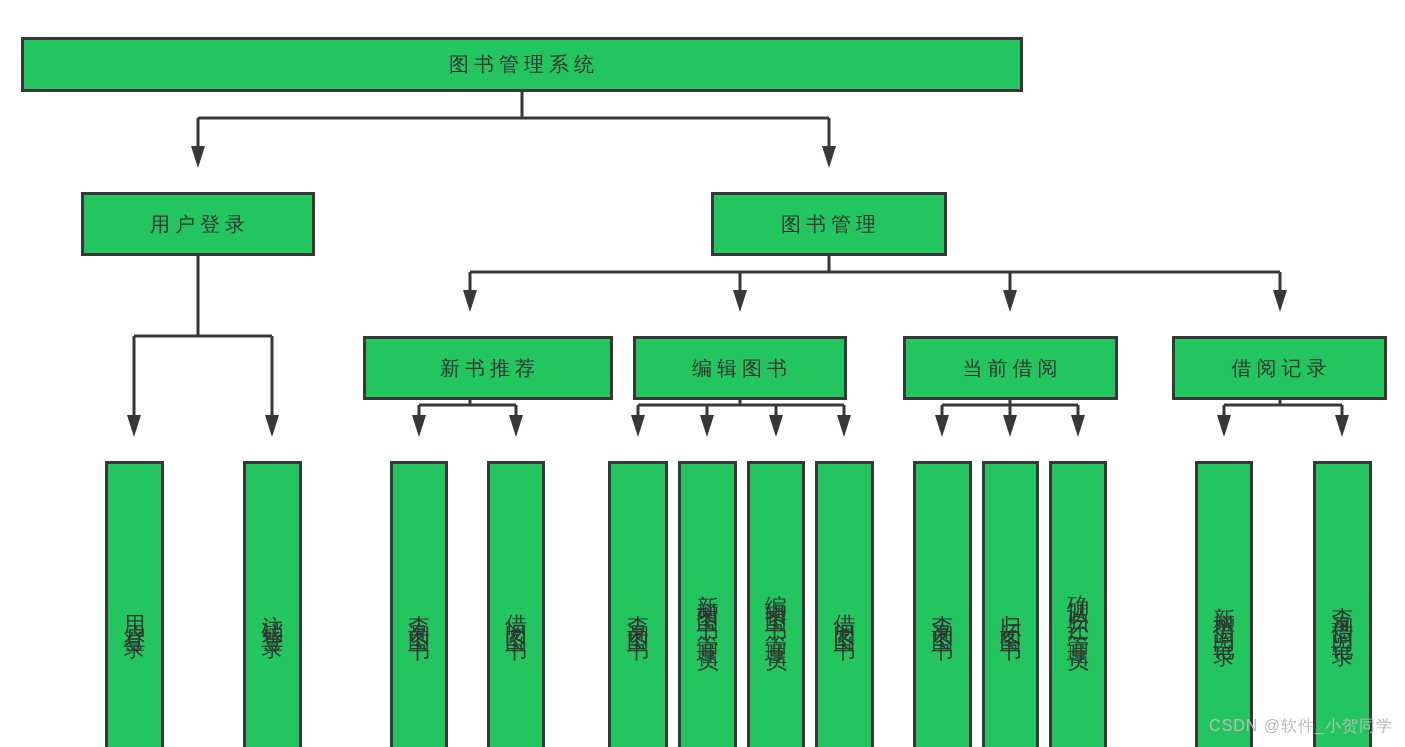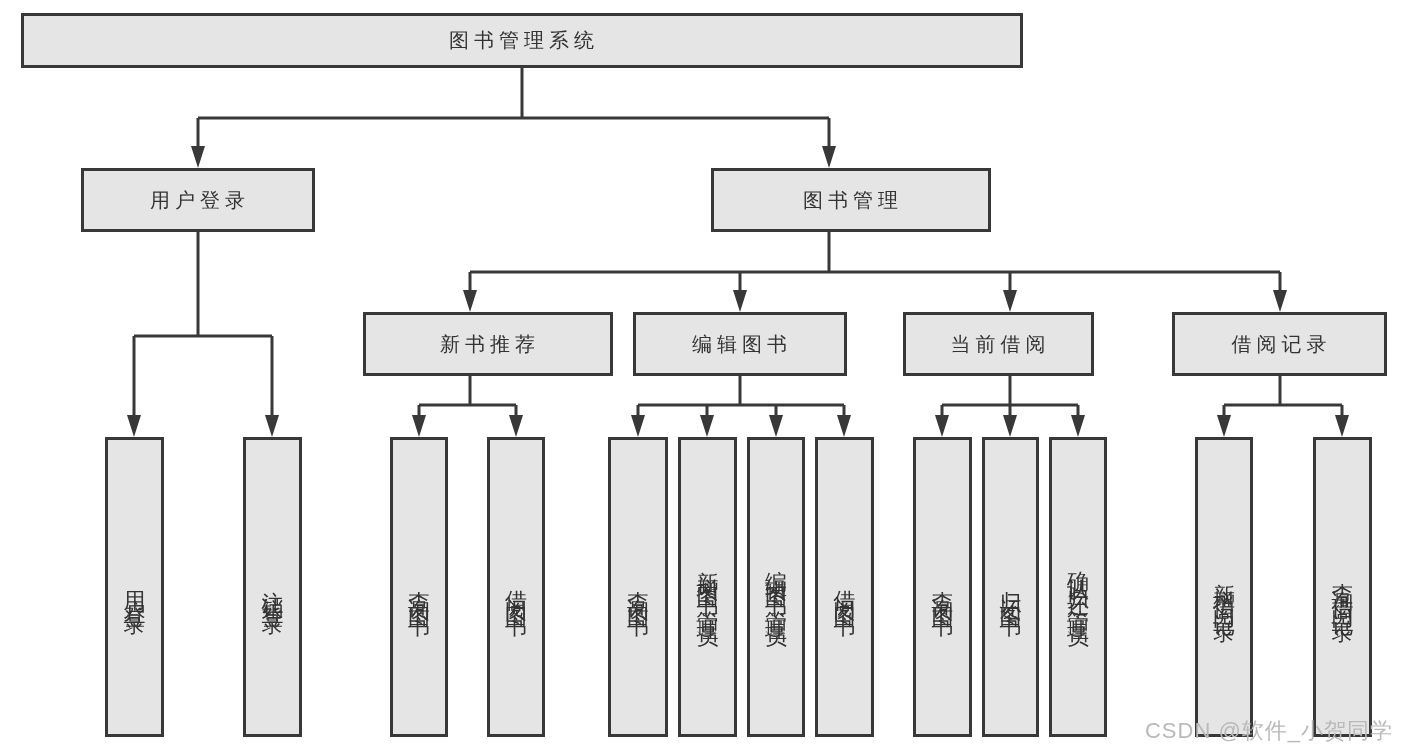--- a/index.html
+++ b/index.html
@@ -3,34 +3,35 @@
 <meta charset="utf-8">
 <style>
   html,body{margin:0;padding:0;background:#ffffff;}
   body{
     width:1405px;height:747px;position:relative;overflow:hidden;
     font-family:"Liberation Sans","DejaVu Sans",sans-serif;color:#333333;
   }
   #diagram{position:absolute;inset:0;width:1405px;height:747px;}
   #connectors{position:absolute;left:0;top:0;z-index:0;}
   .box{
-    position:absolute;box-sizing:border-box;background:#e5e5e5;
+    position:absolute;box-sizing:border-box;background:#22c55e;
     border:3px solid #383838;display:flex;align-items:center;justify-content:center;
     z-index:1;
+    margin-top:24px;
   }
   .h-node{font-size:20px;letter-spacing:5px;white-space:nowrap;}
   .h-node .lbl{transform:translateX(2px);}
   .leaf{
     writing-mode:vertical-rl;text-orientation:mixed;
     font-size:22px;letter-spacing:8px;line-height:1;
   }
   .leaf .lbl{display:block;margin-top:4px;}
   #watermark{
     position:absolute;top:716px;right:12px;z-index:10;
-    font-size:22px;letter-spacing:1px;color:#b9b9b9;white-space:nowrap;
+    font-size:16px;letter-spacing:1px;color:#b9b9b9;white-space:nowrap;
   }
 </style>
 </head>
 <body>
 
 <div id="diagram">
 
   <svg id="connectors" width="1405" height="747" viewBox="0 0 1405 747">
     <path fill="none" stroke="#383838" stroke-width="3" d="M522 68 V118 M198 118 H829 M198 118 V150 M829 118 V150
              M198 232 V336 M134 336 H272 M134 336 V420 M272 336 V420
@@ -51,31 +52,31 @@
              M1217 415 L1231 415 L1224 437 Z M1335 415 L1349 415 L1342 437 Z"></path>
   </svg>
 
   <div class="box h-node" style="left:21px;top:13px;width:1002px;height:55px;">
     <span class="lbl">图书管理系统</span>
   </div>
 
   <div class="box h-node" style="left:81px;top:168px;width:234px;height:64px;">
     <span class="lbl">用户登录</span>
   </div>
-  <div class="box h-node" style="left:711px;top:168px;width:280px;height:64px;">
+  <div class="box h-node" style="left:711px;top:168px;width:236px;height:64px;">
     <span class="lbl">图书管理</span>
   </div>
 
   <div class="box h-node" style="left:363px;top:312px;width:250px;height:64px;">
     <span class="lbl">新书推荐</span>
   </div>
   <div class="box h-node" style="left:633px;top:312px;width:214px;height:64px;">
     <span class="lbl">编辑图书</span>
   </div>
-  <div class="box h-node" style="left:903px;top:312px;width:191px;height:64px;">
+  <div class="box h-node" style="left:903px;top:312px;width:215px;height:64px;">
     <span class="lbl">当前借阅</span>
   </div>
   <div class="box h-node" style="left:1172px;top:312px;width:215px;height:64px;">
     <span class="lbl">借阅记录</span>
   </div>
 
   <div class="box leaf" style="left:105px;top:437px;width:59px;height:300px;">
     <span class="lbl">用户登录</span>
   </div>
   <div class="box leaf" style="left:243px;top:437px;width:59px;height:300px;">

